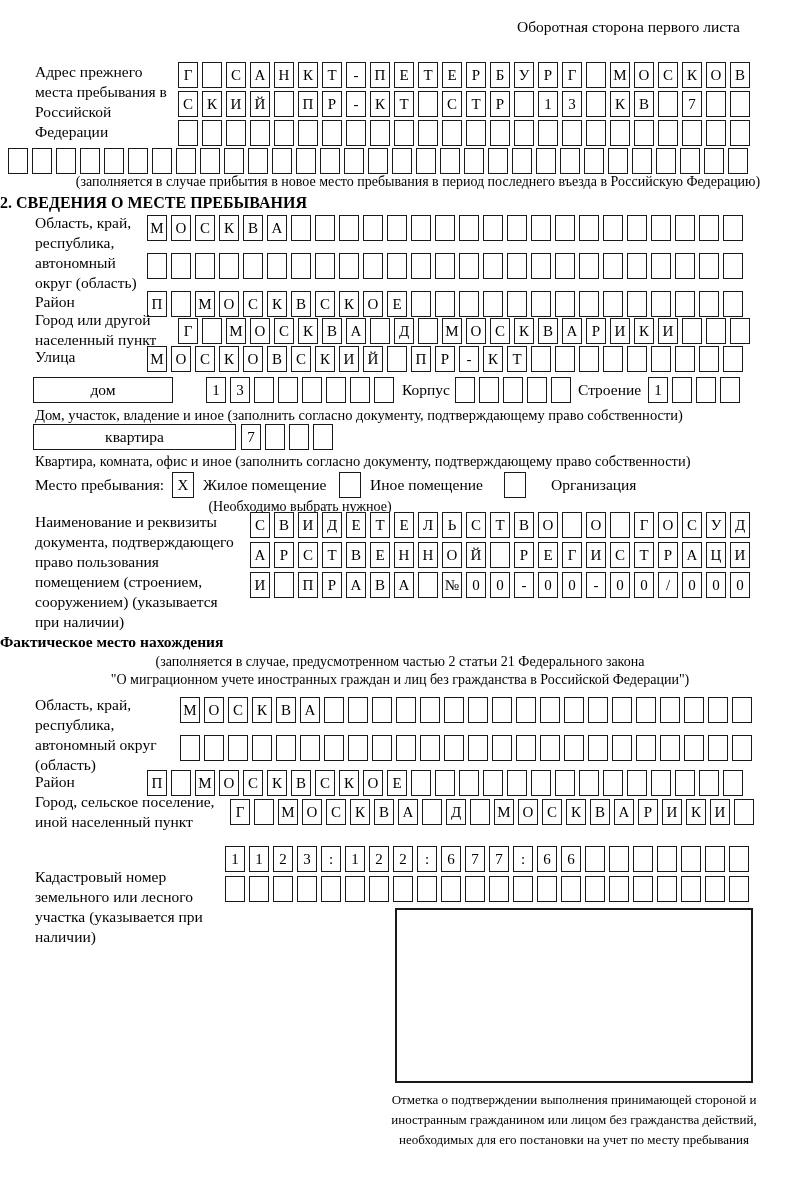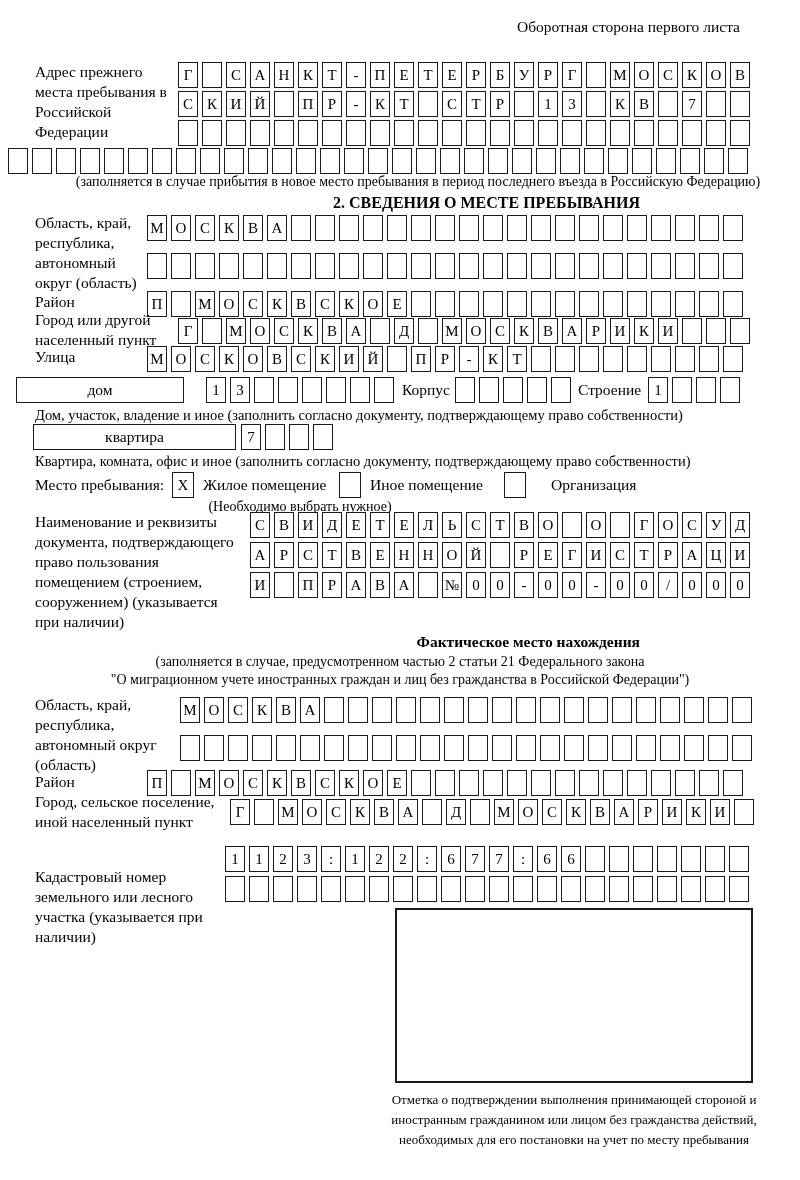--- a/index.html
+++ b/index.html
@@ -5,21 +5,21 @@
   html,body{margin:0;padding:0;background:#e8e8e8;}
   .page{
     position:relative;width:800px;height:1180px;background:#ffffff;
     font-family:"Liberation Serif", serif;color:#000;overflow:hidden;
     margin:0 auto;
   }
   .abs{position:absolute;}
   .label{font-size:15.5px;line-height:20px;}
   .caption{font-size:14.5px;line-height:18px;}
   .note{font-size:14px;text-align:center;width:800px;left:0;}
-  .title{font-weight:bold;text-align:right;width:640px;left:0;font-size:16px;font-family:Liberation Serif, serif;}
+  .title{font-weight:bold;text-align:left;width:640px;left:0;font-size:16px;font-family:Liberation Serif, serif;}
   .box-row{position:absolute;display:flex;white-space:nowrap;}
   .box{
     box-sizing:border-box;flex:none;width:20px;height:26px;margin-right:4px;
     border:1.7px solid #1a1a1a;display:flex;align-items:center;justify-content:center;
     font-size:15px;background:#fff;
   }
   .widebox{
     box-sizing:border-box;border:1.7px solid #1a1a1a;height:26px;
     display:flex;align-items:center;justify-content:center;font-size:15.5px;background:#fff;
   }
@@ -291,21 +291,21 @@
       <span class="box"></span>
       <span class="box"></span>
       <span class="box"></span>
       <span class="box"></span>
       <span class="box"></span>
       <span class="box"></span>
       <span class="box"></span>
       <span class="box"></span>
     </div>
 
-  <div class="widebox abs" style="left:16px;top:377px;width:168px;font-family:Liberation Serif, serif;">дом</div>
+  <div class="widebox abs" style="left:33px;top:377px;width:140px;font-family:Liberation Serif, serif;">дом</div>
   <div class="box-row" style="left:206px;top:377px;">
       <span class="box">1</span>
       <span class="box">3</span>
       <span class="box"></span>
       <span class="box"></span>
       <span class="box"></span>
       <span class="box"></span>
       <span class="box"></span>
       <span class="box"></span>
     </div>

